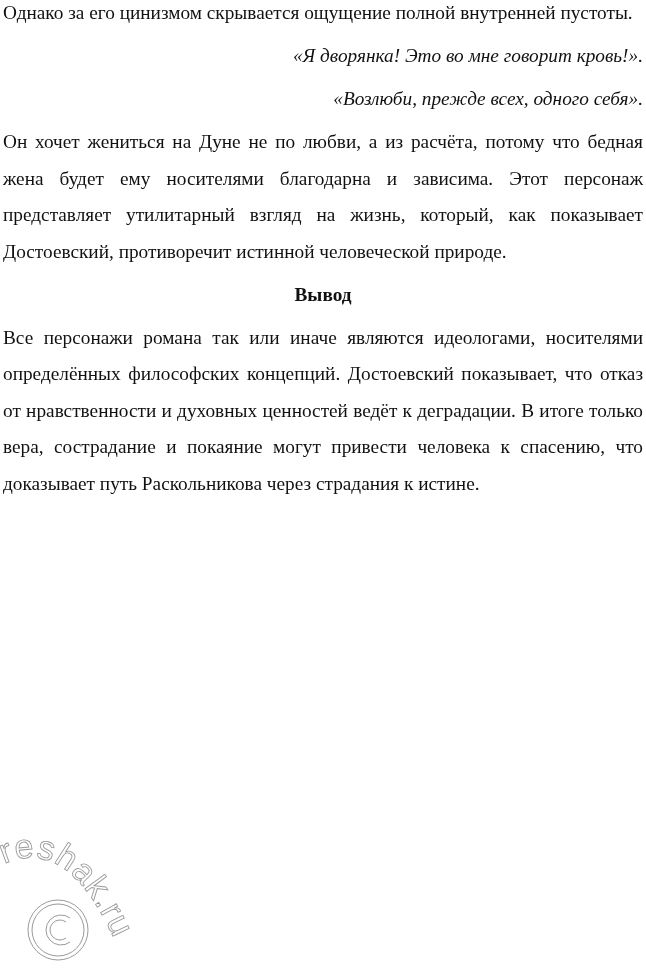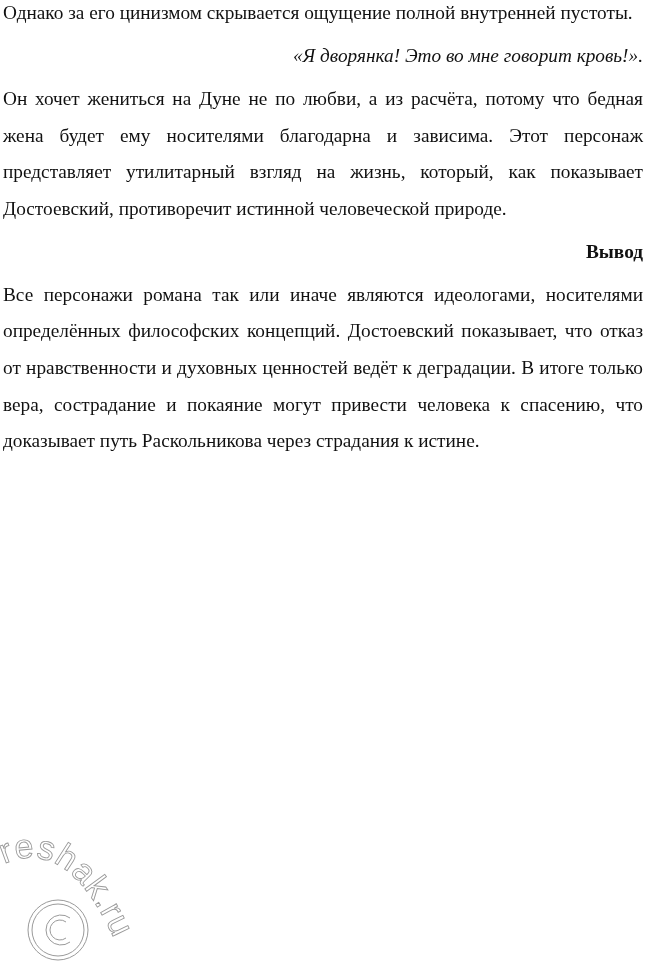--- a/index.html
+++ b/index.html
@@ -30,40 +30,41 @@
       hyphens: none;
     }
     .quote {
       margin: 0 0 6.4px 0;
       font-style: italic;
       text-align: right;
     }
     .heading {
       margin: 0 0 6.4px 0;
       font-weight: bold;
-      text-align: right;
+      text-align: center;
     }
     .watermark {
       position: absolute;
       left: 0;
       top: 838px;
       width: 200px;
       height: 140px;
       pointer-events: none;
     }
     .watermark text {
       font-family: "Liberation Sans", "DejaVu Sans", sans-serif;
     }
   </style>
 </head>
 <body>
 
 <div class="page">
   <p class="para">Однако за его цинизмом скрывается ощущение полной внутренней пустоты.</p>
   <p class="quote">«Я дворянка! Это во мне говорит кровь!».</p>
+  <p class="quote">«Возлюби, прежде всех, одного себя».</p>
   <p class="para">Он хочет жениться на Дуне не по любви, а из расчёта, потому что бедная жена будет ему носителями благодарна и зависима. Этот персонаж представляет утилитарный взгляд на жизнь, который, как показывает Достоевский, противоречит истинной человеческой природе.</p>
   <p class="heading">Вывод</p>
   <p class="para">Все персонажи романа так или иначе являются идеологами, носителями определённых философских концепций. Достоевский показывает, что отказ от нравственности и духовных ценностей ведёт к деградации. В итоге только вера, сострадание и покаяние могут привести человека к спасению, что доказывает путь Раскольникова через страдания к истине.</p>
 </div>
 
 <svg class="watermark" viewBox="0 0 200 140" xmlns="http://www.w3.org/2000/svg">
   <defs>
     <path id="wm-arc" d="M 4 26 Q 70 -4 118 110" fill="none"></path>
   </defs>
   <g>

